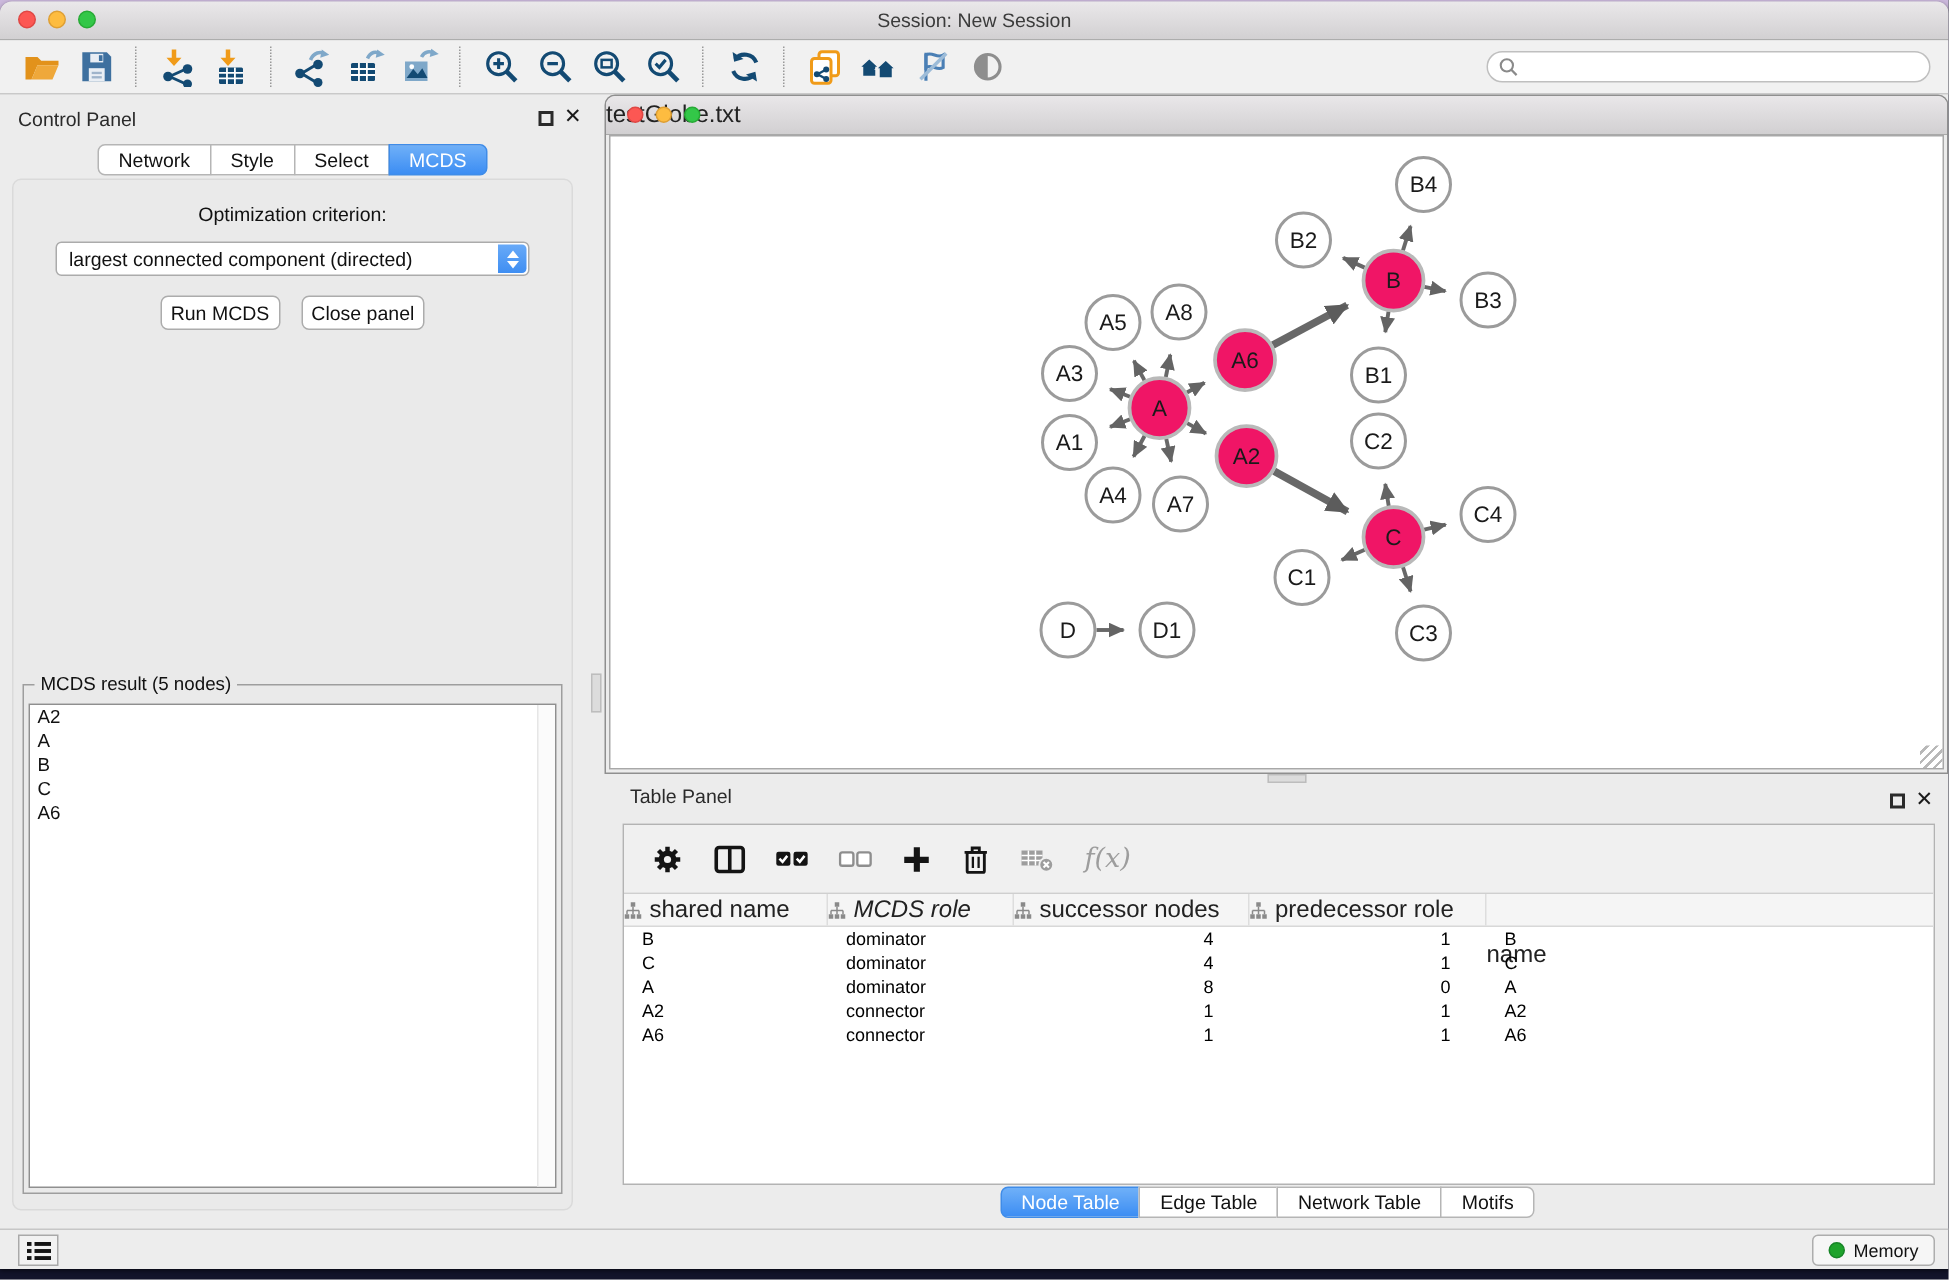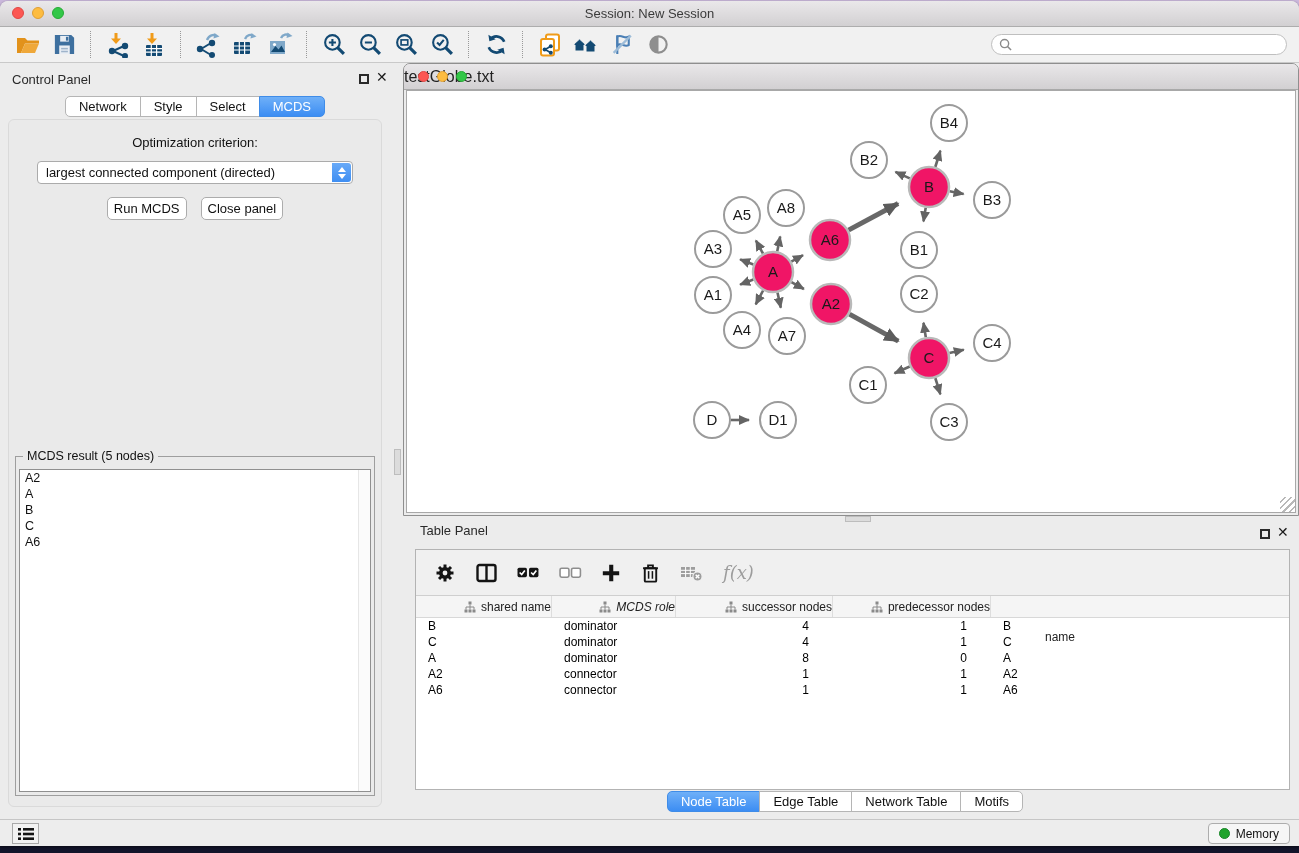--- a/index.html
+++ b/index.html
@@ -65,21 +65,21 @@
   .splitter-h{position:absolute;left:394px;top:448px;width:7px;height:26px;background:#dcdcdc;border:1px solid #bdbdbd;box-sizing:border-box}
   .splitter-v{position:absolute;left:845px;top:515px;width:26px;height:6px;background:#dcdcdc;border:1px solid #bdbdbd;box-sizing:border-box}
   
   .table-panel{position:absolute;left:403px;top:518px;width:896px;height:300px}
   .tp-title{position:absolute;left:17px;top:4px;font-size:13px;color:#2a2a2a}
   .tp-box{position:absolute;left:12px;right:9px;top:30px;height:239px;border:1px solid #b3b3b3;background:#fff;overflow:hidden}
   .tp-toolbar{height:45px;background:#f0f0f0;display:flex;align-items:center;gap:19px;padding-left:18px}
   .tp-btn{display:flex;align-items:center;justify-content:center}
   .fx{font-family:"DejaVu Serif","Liberation Serif",serif;font-style:italic;font-size:18px;color:#9d9d9d}
   .thead{display:flex;background:#f5f5f5;border-top:1px solid #cfcfcf;border-bottom:1px solid #d8d8d8;height:21px}
-  .th{display:flex;align-items:center;justify-content:flex-end;gap:5px;font-size:12px;color:#222;
+  .th{display:flex;align-items:center;justify-content:flex-start;gap:5px;font-size:16px;color:#222;
       border-right:1px solid #ddd;box-sizing:border-box;flex:none}
   .shared-icon{flex:none}
   .tr{display:flex;height:16px}
   .td{font-size:12px;line-height:16px;box-sizing:border-box;flex:none;white-space:nowrap;color:#000}
   .td-left{text-align:left;padding-left:12px}
   .td-right{text-align:right;padding-right:24px}
   .tp-tabs{position:absolute;left:0;right:12px;top:272px}
   
   .statusbar{position:absolute;left:0;right:0;top:818px;height:27px;background:#ededed;border-top:1px solid #c6c6c6}
   .list-btn{position:absolute;left:12px;top:3px;width:27px;height:21px;background:#f2f2f2;border:1px solid #a9a9a9;
@@ -530,21 +530,21 @@
             <span>successor nodes</span>
           </div>
           <div class="th" style="width: 158px;">
             <svg class="shared-icon" width="12" height="12" viewBox="0 0 12 12">
               <rect x="4.5" y="0.5" width="3" height="3" fill="#8a8a8a"></rect>
               <path d="M6 3.5v2.5M2 6h8M2 6v2.5M6 6v2.5M10 6v2.5" stroke="#8a8a8a" stroke-width="1" fill="none"></path>
               <rect x="0.5" y="8.5" width="3" height="3" fill="#8a8a8a"></rect>
               <rect x="4.5" y="8.5" width="3" height="3" fill="#8a8a8a"></rect>
               <rect x="8.5" y="8.5" width="3" height="3" fill="#8a8a8a"></rect>
             </svg>
-            <span>predecessor nodes</span>
+            <span>predecessor role</span>
           </div>
           <div class="th" style="width: 85px; margin-top: 41px;">
             <span>name</span>
           </div>
         </div>
       <div>
           <div class="tr">
             <div class="td td-left" style="width: 136px;">B</div>
             <div class="td td-left" style="width: 124px;">dominator</div>
             <div class="td td-right" style="width: 157px;">4</div>

